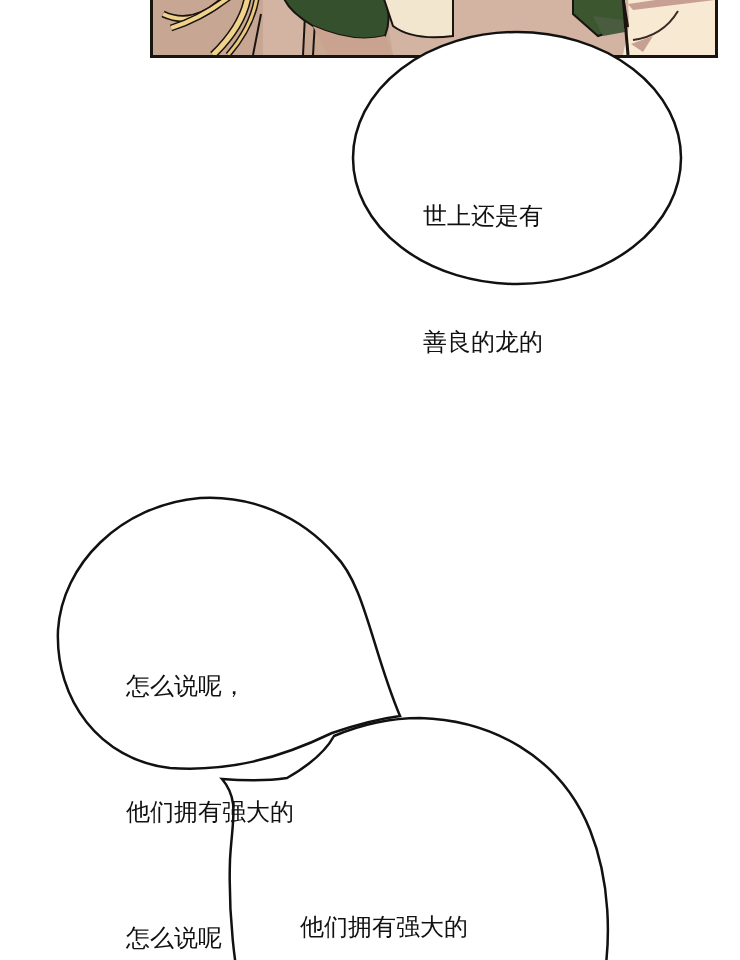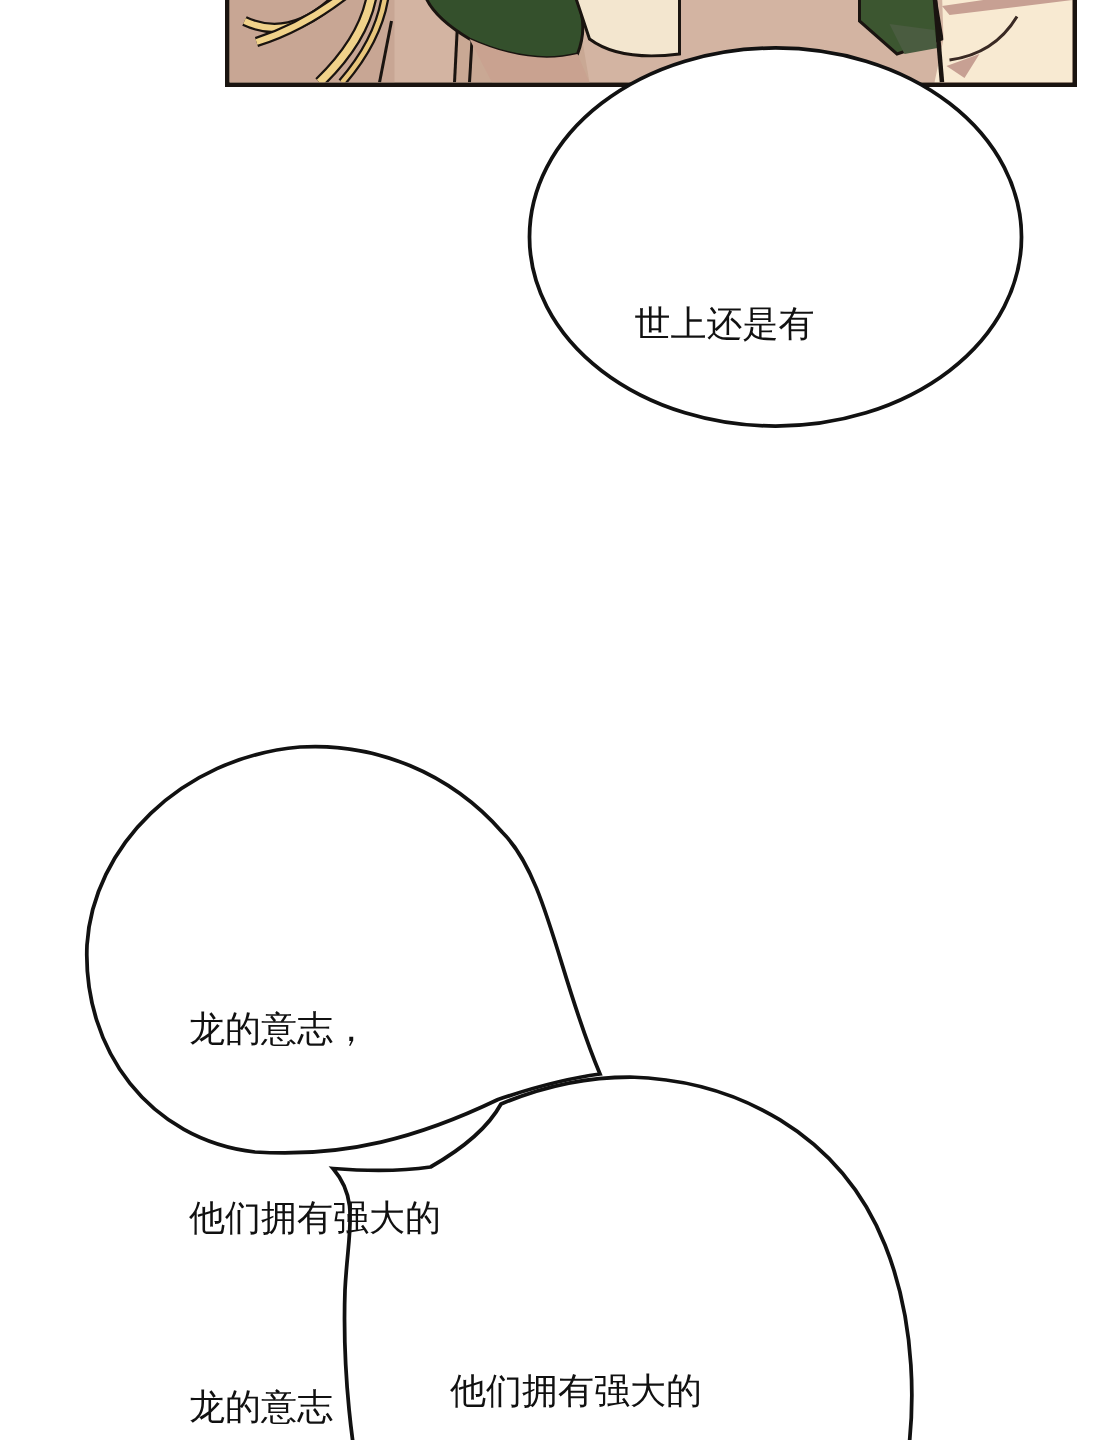--- a/index.html
+++ b/index.html
@@ -98,26 +98,27 @@
            L 602 990
            C 612 940 610 880 590 830
            C 560 755 490 720 420 718
            C 390 718 360 725 334 736
            Q 322 758 287 778 Z" fill="#ffffff" stroke="#111111" stroke-width="2.5"></path>
 
 </svg>
 
 <div class="bubble-text" style="left:423px; top:111px;">
   <span class="line">世上还是有</span>
+  <span class="line">善良的龙的</span>
 </div>
 
 <div class="bubble-text" style="left:126px; top:581px;">
-  <span class="line">龙的意志，</span>
+  <span class="line">怎么说呢，</span>
   <span class="line">他们拥有强大的</span>
-  <span class="line">龙的意志</span>
+  <span class="line">怎么说呢</span>
 </div>
 
 <div class="bubble-text" style="left:300px; top:830px; line-height:39px;">
   <span class="line">他们拥有强大的</span>
   
   
   
 </div>
 
 </body></html>

